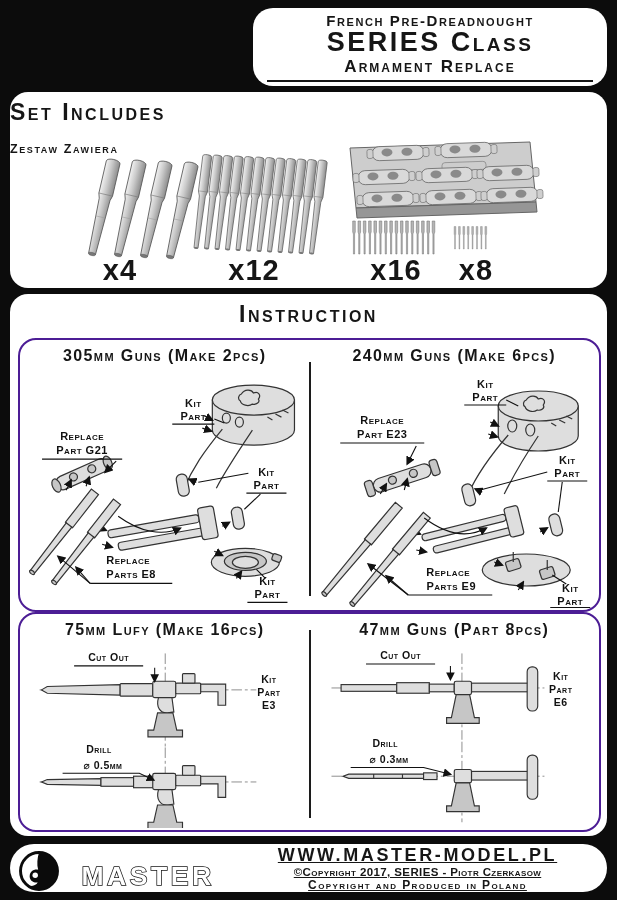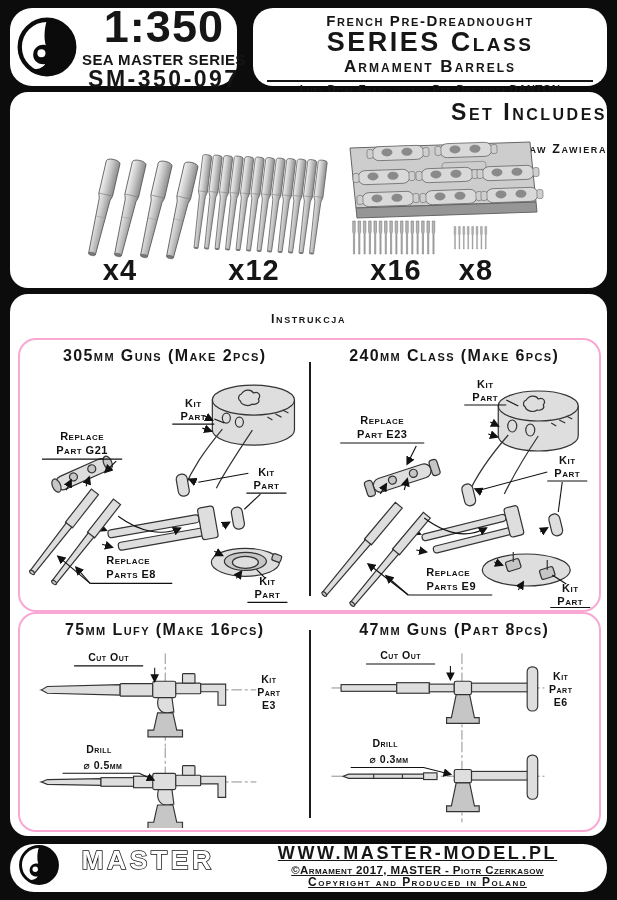--- a/index.html
+++ b/index.html
@@ -20,39 +20,39 @@
 
   
   #title-panel { left:253px; top:8px; width:354px; height:78px; text-align:center; padding-top:4px; }
   .t1 { font-size:15px; font-weight:bold; letter-spacing:1.6px; }
   .t2 { font-size:27px; font-weight:bold; letter-spacing:2.5px; line-height:1.02; }
   .t3 { font-size:17px; font-weight:bold; letter-spacing:2px; }
   .t-rule { width:326px; border:0; border-top:2px solid #161616; margin:3px auto 1px; }
   .t4 { font-size:11.5px; font-weight:bold; letter-spacing:0.3px; white-space:nowrap; }
 
   
-  #set-panel { left:10px; top:92px; width:597px; height:196px; text-align:right; border-radius:18px; }
+  #set-panel { left:10px; top:92px; width:597px; height:196px; text-align:left; border-radius:18px; }
   .panel-title { font-size:23px; font-weight:bold; letter-spacing:2.5px; line-height:1; margin:9px 0 0; }
   .panel-sub { font-size:12.5px; font-weight:bold; letter-spacing:1.6px; margin-top:18px; }
   #set-art { position:absolute; left:4px; top:44px; width:589px; height:148px; }
 
   
   #instruction-panel { left:10px; top:294px; width:597px; height:542px; text-align:center; border-radius:18px; }
-  .quad-row { position:absolute; left:8px; width:579px; border:2px solid #f9a8d4; border-radius:18px; display:flex; background:#fff; }
+  .quad-row { position:absolute; left:8px; width:579px; border:2px solid #4c1d95; border-radius:18px; display:flex; background:#fff; }
   #quad-row-top { top:44px; height:270px; }
   #quad-row-bottom { top:318px; height:216px; }
   .quad { position:relative; width:50%; box-sizing:border-box; }
   .quad h3 { font-size:16px; font-weight:bold; letter-spacing:1.4px; margin:7px 0 0; white-space:nowrap; }
   .vdiv { position:absolute; left:calc(50% - 1px); width:2px; background:#1c1c1c; }
   #quad-row-top .vdiv { top:22px; bottom:14px; }
   #quad-row-bottom .vdiv { top:16px; bottom:12px; }
   .quad svg.diagram { position:absolute; left:0; top:26px; width:100%; height:calc(100% - 28px); }
 
   
-  #footer-panel { left:10px; top:844px; width:597px; height:48px; display:flex; align-items:flex-start; gap:4px; padding:0 8px; border-radius:24px; }
+  #footer-panel { left:10px; top:844px; width:597px; height:48px; display:flex; align-items:flex-end; gap:4px; padding:0 8px; border-radius:24px; }
   #footer-panel svg.logo { width:42px; height:42px; flex:0 0 auto; }
   #footer-panel svg.wordmark { width:168px; height:32px; flex:0 0 auto; }
   .f-right { flex:1; text-align:center; line-height:1.1;text-decoration:underline; }
   .f-web { font-size:18px; font-weight:bold; letter-spacing:2.6px; }
   .f-copy { font-size:11.5px; font-weight:bold; letter-spacing:0.4px; }
   .f-origin { font-size:12px; font-weight:bold; letter-spacing:1.4px; }
 
   
   .p  { fill:#dedede; stroke:#333; stroke-width:1.2; }
   .pd { fill:#c6c6c6; stroke:#333; stroke-width:1.2; }
@@ -61,39 +61,26 @@
   .ul { stroke:#111; stroke-width:1.2; }
   .ldr { stroke:#111; stroke-width:1.1; fill:none; }
   .dl { font-size:11px; font-weight:bold; font-variant:small-caps; fill:#111; letter-spacing:0.5px; text-anchor:middle; }
   .setlbl { font-size:29px; font-weight:bold; fill:#161616; text-anchor:middle; letter-spacing:1px; }
 </style>
 </head>
 <body>
 
 <div class="sheet">
 
-  <section class="panel" id="brand-panel">
-    <svg class="logo" viewBox="0 0 100 100">
-      <circle cx="50" cy="50" r="44" fill="#ffffff" stroke="#0b0b0b" stroke-width="7"></circle>
-      <path fill="#0b0b0b" d="M50,6 a44,44 0 0 1 0,88 c-10,0 -19,-3.4 -26,-9 c9,2.5 19,-0.5 23,-7.5 c-12,1.5 -21,-7 -19,-18 c1.8,-9.5 11,-15 20,-12.5 c-3.5,-12 -2,-28 2,-41 z"></path>
-      <circle cx="41" cy="60" r="6.5" fill="#ffffff"></circle>
-    </svg>
-    <div class="brand-col">
-      <div class="brand-scale">1:350</div>
-      <div class="brand-series">SEA MASTER SERIES</div>
-      <div class="brand-code">SM-350-097</div>
-    </div>
-  </section>
 
   <section class="panel" id="title-panel">
     <div class="t1 sc">French Pre-Dreadnought</div>
     <div class="t2 sc">SERIES Class</div>
-    <div class="t3 sc">Armament Barrels</div>
+    <div class="t3 sc">Armament Replace</div>
     <hr class="t-rule">
-    <div class="t4 sc">Lufy Dział Francuskiego Pre-Drednota DANTON</div>
   </section>
 
   <section class="panel" id="set-panel">
     <h2 class="panel-title sc">Set Includes</h2>
     <div class="panel-sub sc">Zestaw Zawiera</div>
 
     <svg id="set-art" viewBox="0 0 589 148" preserveAspectRatio="xMidYMid meet">
       <defs>
         <linearGradient id="gBarrel" x1="0" y1="0" x2="1" y2="0">
           <stop offset="0" stop-color="#f2f2f2"></stop>
@@ -190,20 +177,21 @@
       </g>
 
       <text class="setlbl" x="106" y="144">x4</text>
       <text class="setlbl" x="240" y="144">x12</text>
       <text class="setlbl" x="382" y="144">x16</text>
       <text class="setlbl" x="462" y="144">x8</text>
     </svg>
   </section>
 
   <section class="panel" id="instruction-panel">
+    <h2 class="panel-title sc">Instruction</h2>
     <div class="panel-sub sc">Instrukcja</div>
 
     <div class="quad-row" id="quad-row-top">
       <div class="quad">
         <h3 class="sc">305mm Guns (Make 2pcs)</h3>
         <svg class="diagram" viewBox="0 0 289 238" preserveAspectRatio="xMidYMin meet">
           <defs>
               <marker id="ahA" viewBox="0 0 10 10" refX="8" refY="5" markerWidth="9" markerHeight="9" orient="auto-start-reverse" markerUnits="userSpaceOnUse">
                 <path d="M0,0 L10,5 L0,10 z" fill="#111"></path>
               </marker>
@@ -307,21 +295,21 @@
             <text class="dl" x="108" y="198">Replace</text>
             <text class="dl" x="111" y="212">Parts E8</text>
             <line class="ul" x1="70" y1="217" x2="152" y2="217"></line>
             <path class="ldr" d="M70,217 L38,190" marker-end="url(#ahA)"></path>
             <path class="ldr" d="M70,217 L56,201" marker-end="url(#ahA)"></path>
           </g>
         </svg>
       </div>
       <div class="vdiv"></div>
       <div class="quad">
-        <h3 class="sc">240mm Class (Make 6pcs)</h3>
+        <h3 class="sc">240mm Guns (Make 6pcs)</h3>
         <svg class="diagram" viewBox="0 0 289 242" preserveAspectRatio="xMidYMin meet">
           <defs>
               <marker id="ahB" viewBox="0 0 10 10" refX="8" refY="5" markerWidth="9" markerHeight="9" orient="auto-start-reverse" markerUnits="userSpaceOnUse">
                 <path d="M0,0 L10,5 L0,10 z" fill="#111"></path>
               </marker>
             </defs>
 
           <g>
             <path class="p" d="M188,40 l0,30 a40,15 0 0 0 80,0 l0,-30 z"></path>
             <ellipse class="p" cx="228" cy="40" rx="40" ry="15"></ellipse>
@@ -549,18 +537,18 @@
     <svg class="logo" viewBox="0 0 100 100">
       <circle cx="50" cy="50" r="44" fill="#ffffff" stroke="#0b0b0b" stroke-width="7"></circle>
       <path fill="#0b0b0b" d="M50,6 a44,44 0 0 1 0,88 c-10,0 -19,-3.4 -26,-9 c9,2.5 19,-0.5 23,-7.5 c-12,1.5 -21,-7 -19,-18 c1.8,-9.5 11,-15 20,-12.5 c-3.5,-12 -2,-28 2,-41 z"></path>
       <circle cx="41" cy="60" r="6.5" fill="#ffffff"></circle>
     </svg>
     <svg class="wordmark" viewBox="0 0 190 34">
       <text x="95" y="27" text-anchor="middle" font-size="30" font-weight="bold" letter-spacing="4" fill="#ffffff" stroke="#111111" stroke-width="1.7" paint-order="stroke" style="font-family:'Liberation Sans','DejaVu Sans',sans-serif">MASTER</text>
     </svg>
     <div class="f-right">
       <div class="f-web">WWW.MASTER-MODEL.PL</div>
-      <div class="f-copy sc">©Armament 2017, MASTER - Piotr Czerkasow</div>
+      <div class="f-copy sc">©Copyright 2017, SERIES - Piotr Czerkasow</div>
       <div class="f-origin sc">Copyright and Produced in Poland</div>
     </div>
   </footer>
 
 </div>
 
 </body></html>

